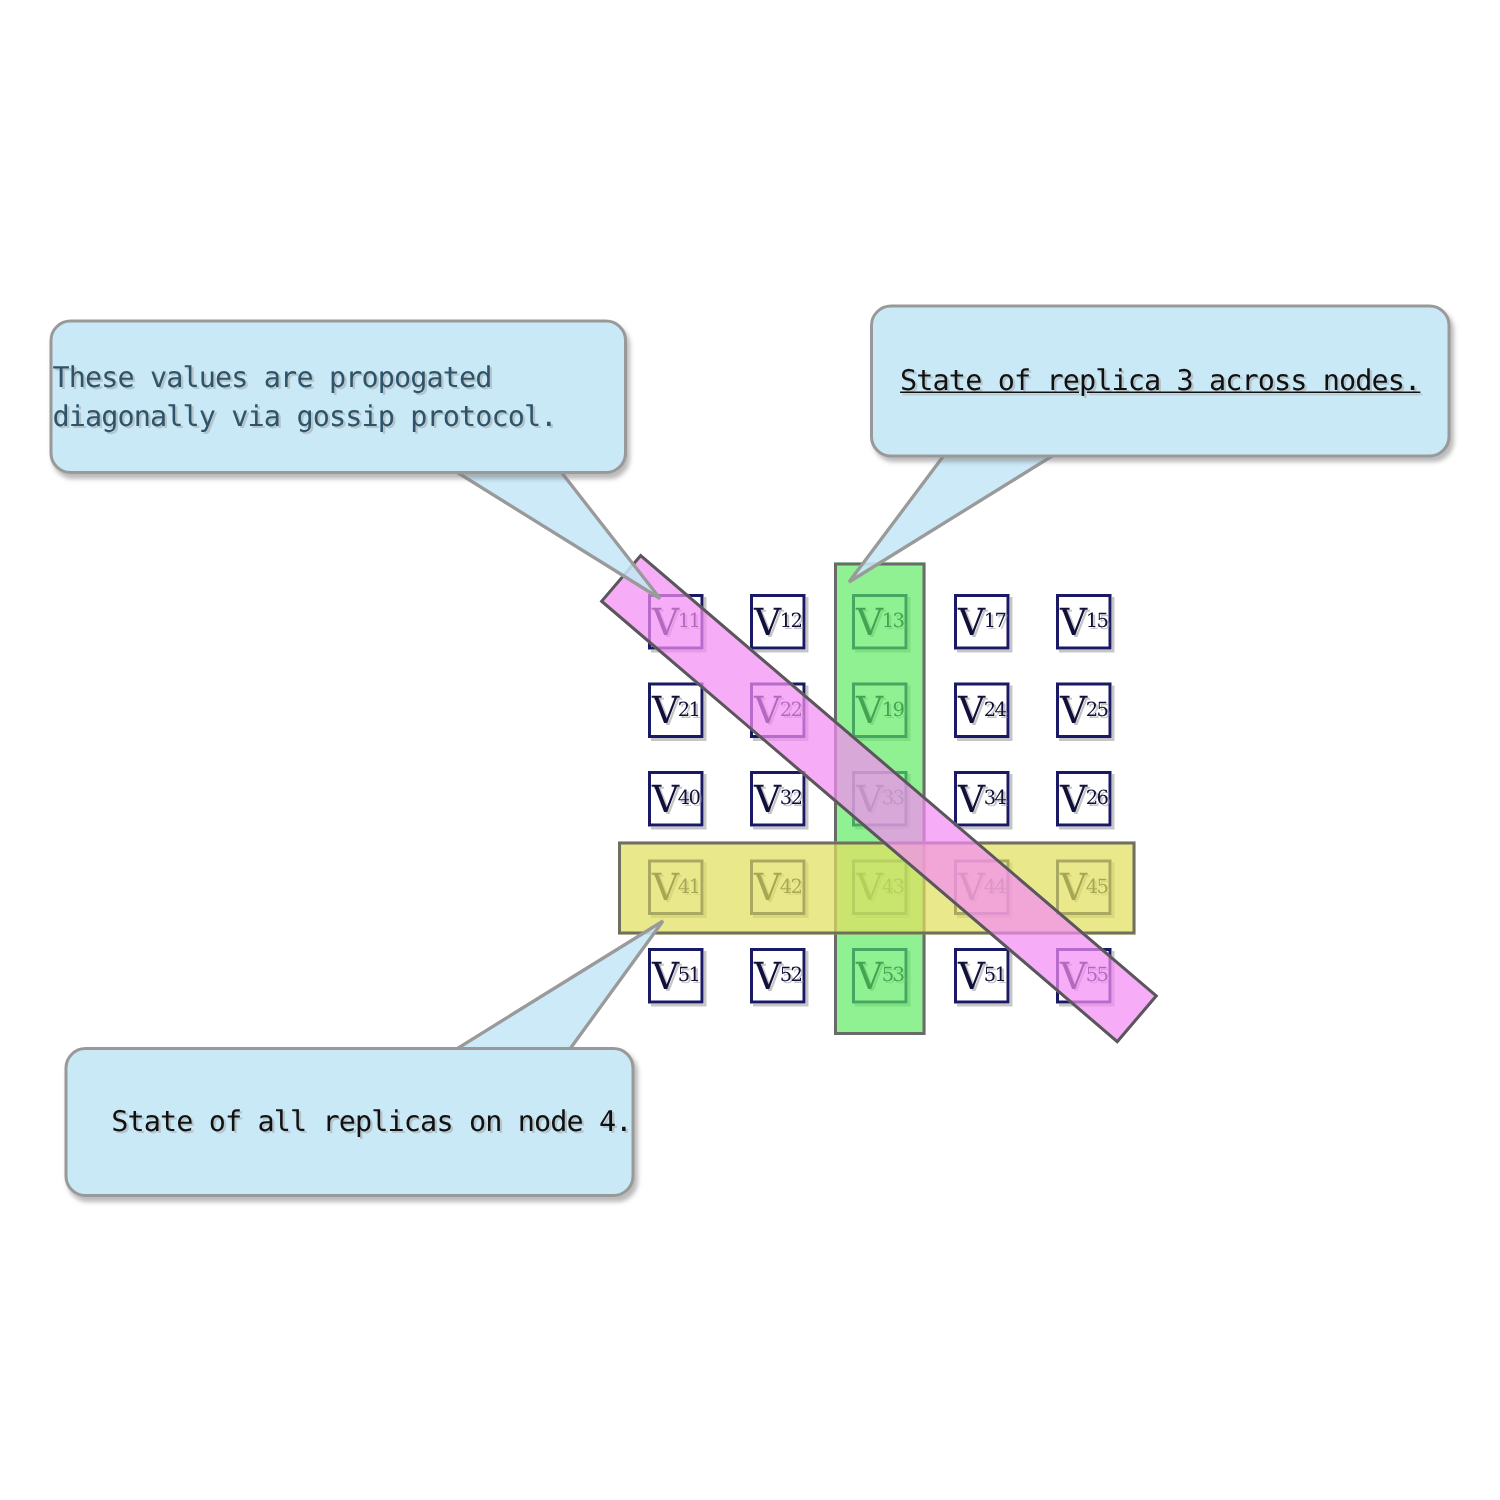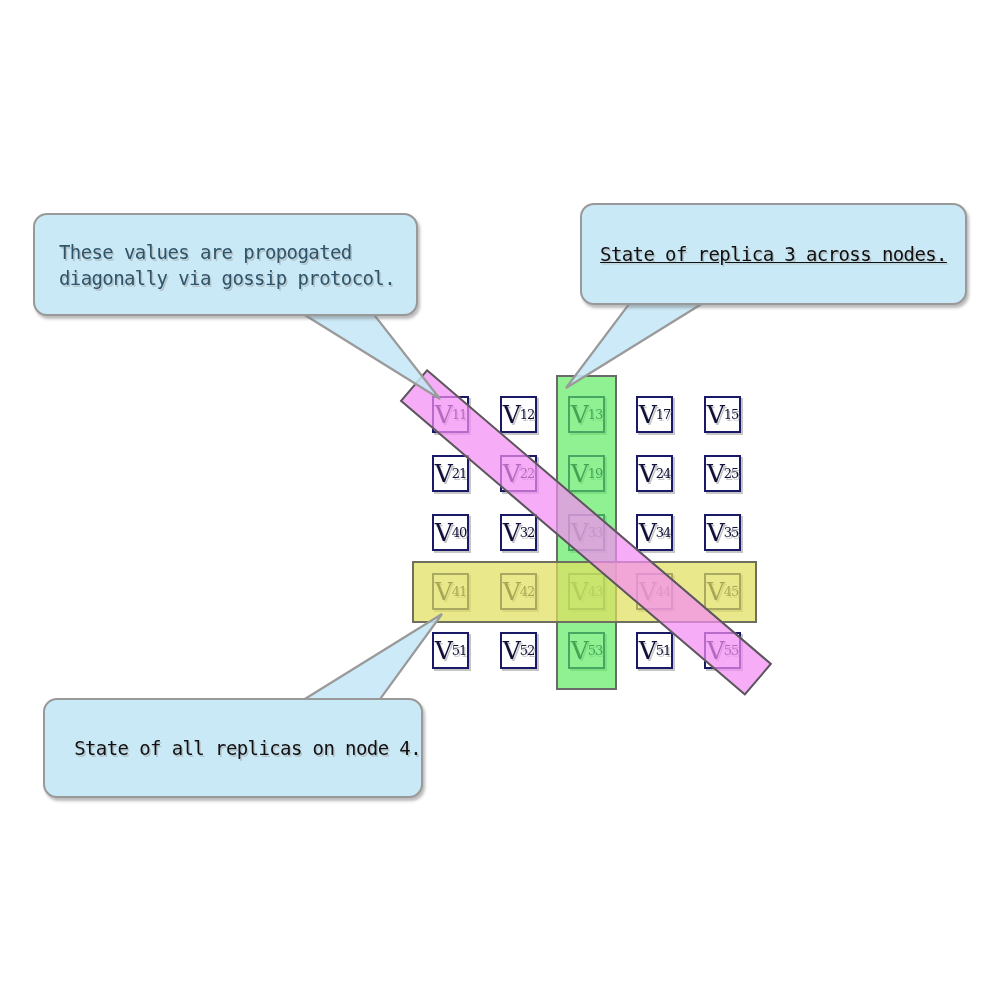--- a/index.html
+++ b/index.html
@@ -50,21 +50,21 @@
   
   .callout{
     position:absolute;z-index:6;box-sizing:border-box;
     background:#CAE9F7;border:2px solid #999999;border-radius:14px;
     box-shadow:2px 3px 3px rgba(120,120,120,0.5);
     display:flex;align-items:center;
     font-size:19px;letter-spacing:-0.6px;line-height:26px;
     text-shadow:1.5px 1.5px 0 rgba(160,160,160,0.5);
     white-space:nowrap;
   }
-  .callout-gossip{left:33px;top:213px;width:385px;height:103px;padding-left:24px;color:#2F5469;}
+  .callout-gossip{left:33px;top:213px;width:385px;height:103px;color:#2F5469;}
   .callout-replica{left:580px;top:203px;width:387px;height:102px;justify-content:center;color:#111111;text-decoration:underline;}
   .callout-node{left:43px;top:698px;width:380px;height:100px;justify-content:flex-end;color:#111111;}
 </style>
 </head>
 <body>
 
 <div class="canvas">
 
   <div class="grid">
     <div class="cell">
@@ -118,21 +118,21 @@
     <div class="cell">
         <span class="v">V</span>
         <sub>33</sub>
       </div>
     <div class="cell">
         <span class="v">V</span>
         <sub>34</sub>
       </div>
     <div class="cell">
         <span class="v">V</span>
-        <sub>35</sub>
+        <sub>26</sub>
       </div>
     <div class="cell">
         <span class="v">V</span>
         <sub>41</sub>
       </div>
     <div class="cell">
         <span class="v">V</span>
         <sub>42</sub>
       </div>
     <div class="cell">

